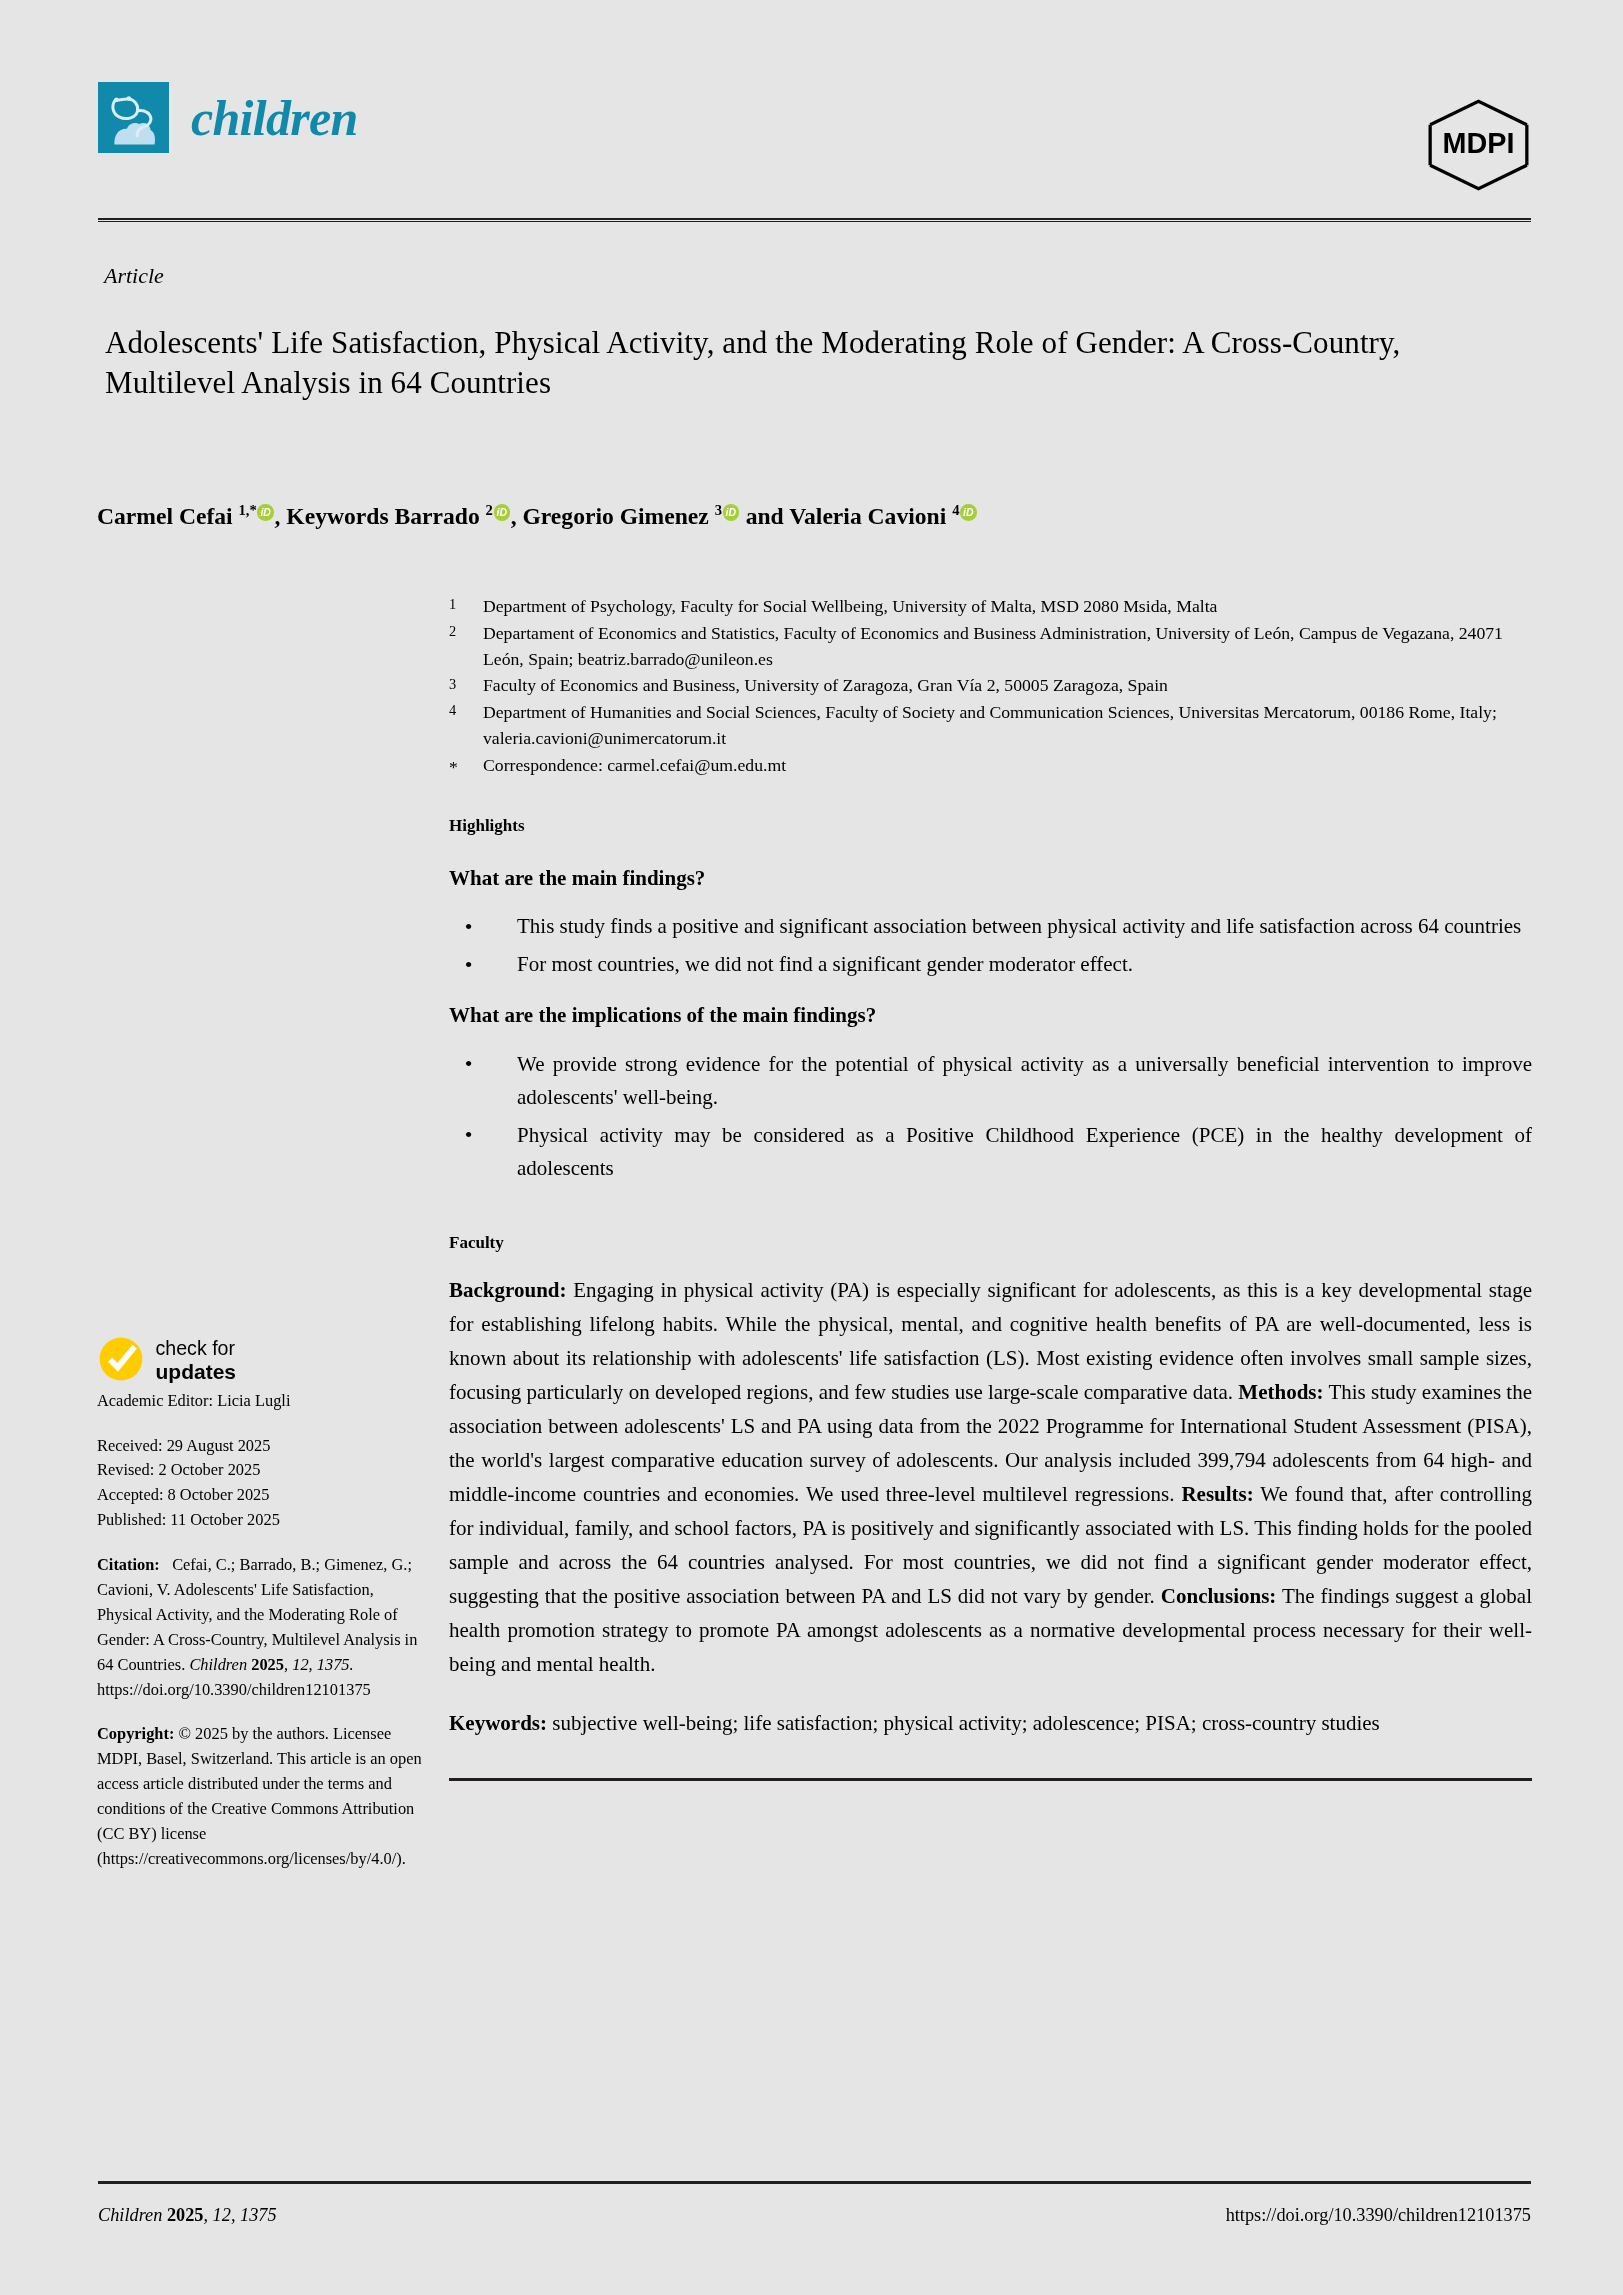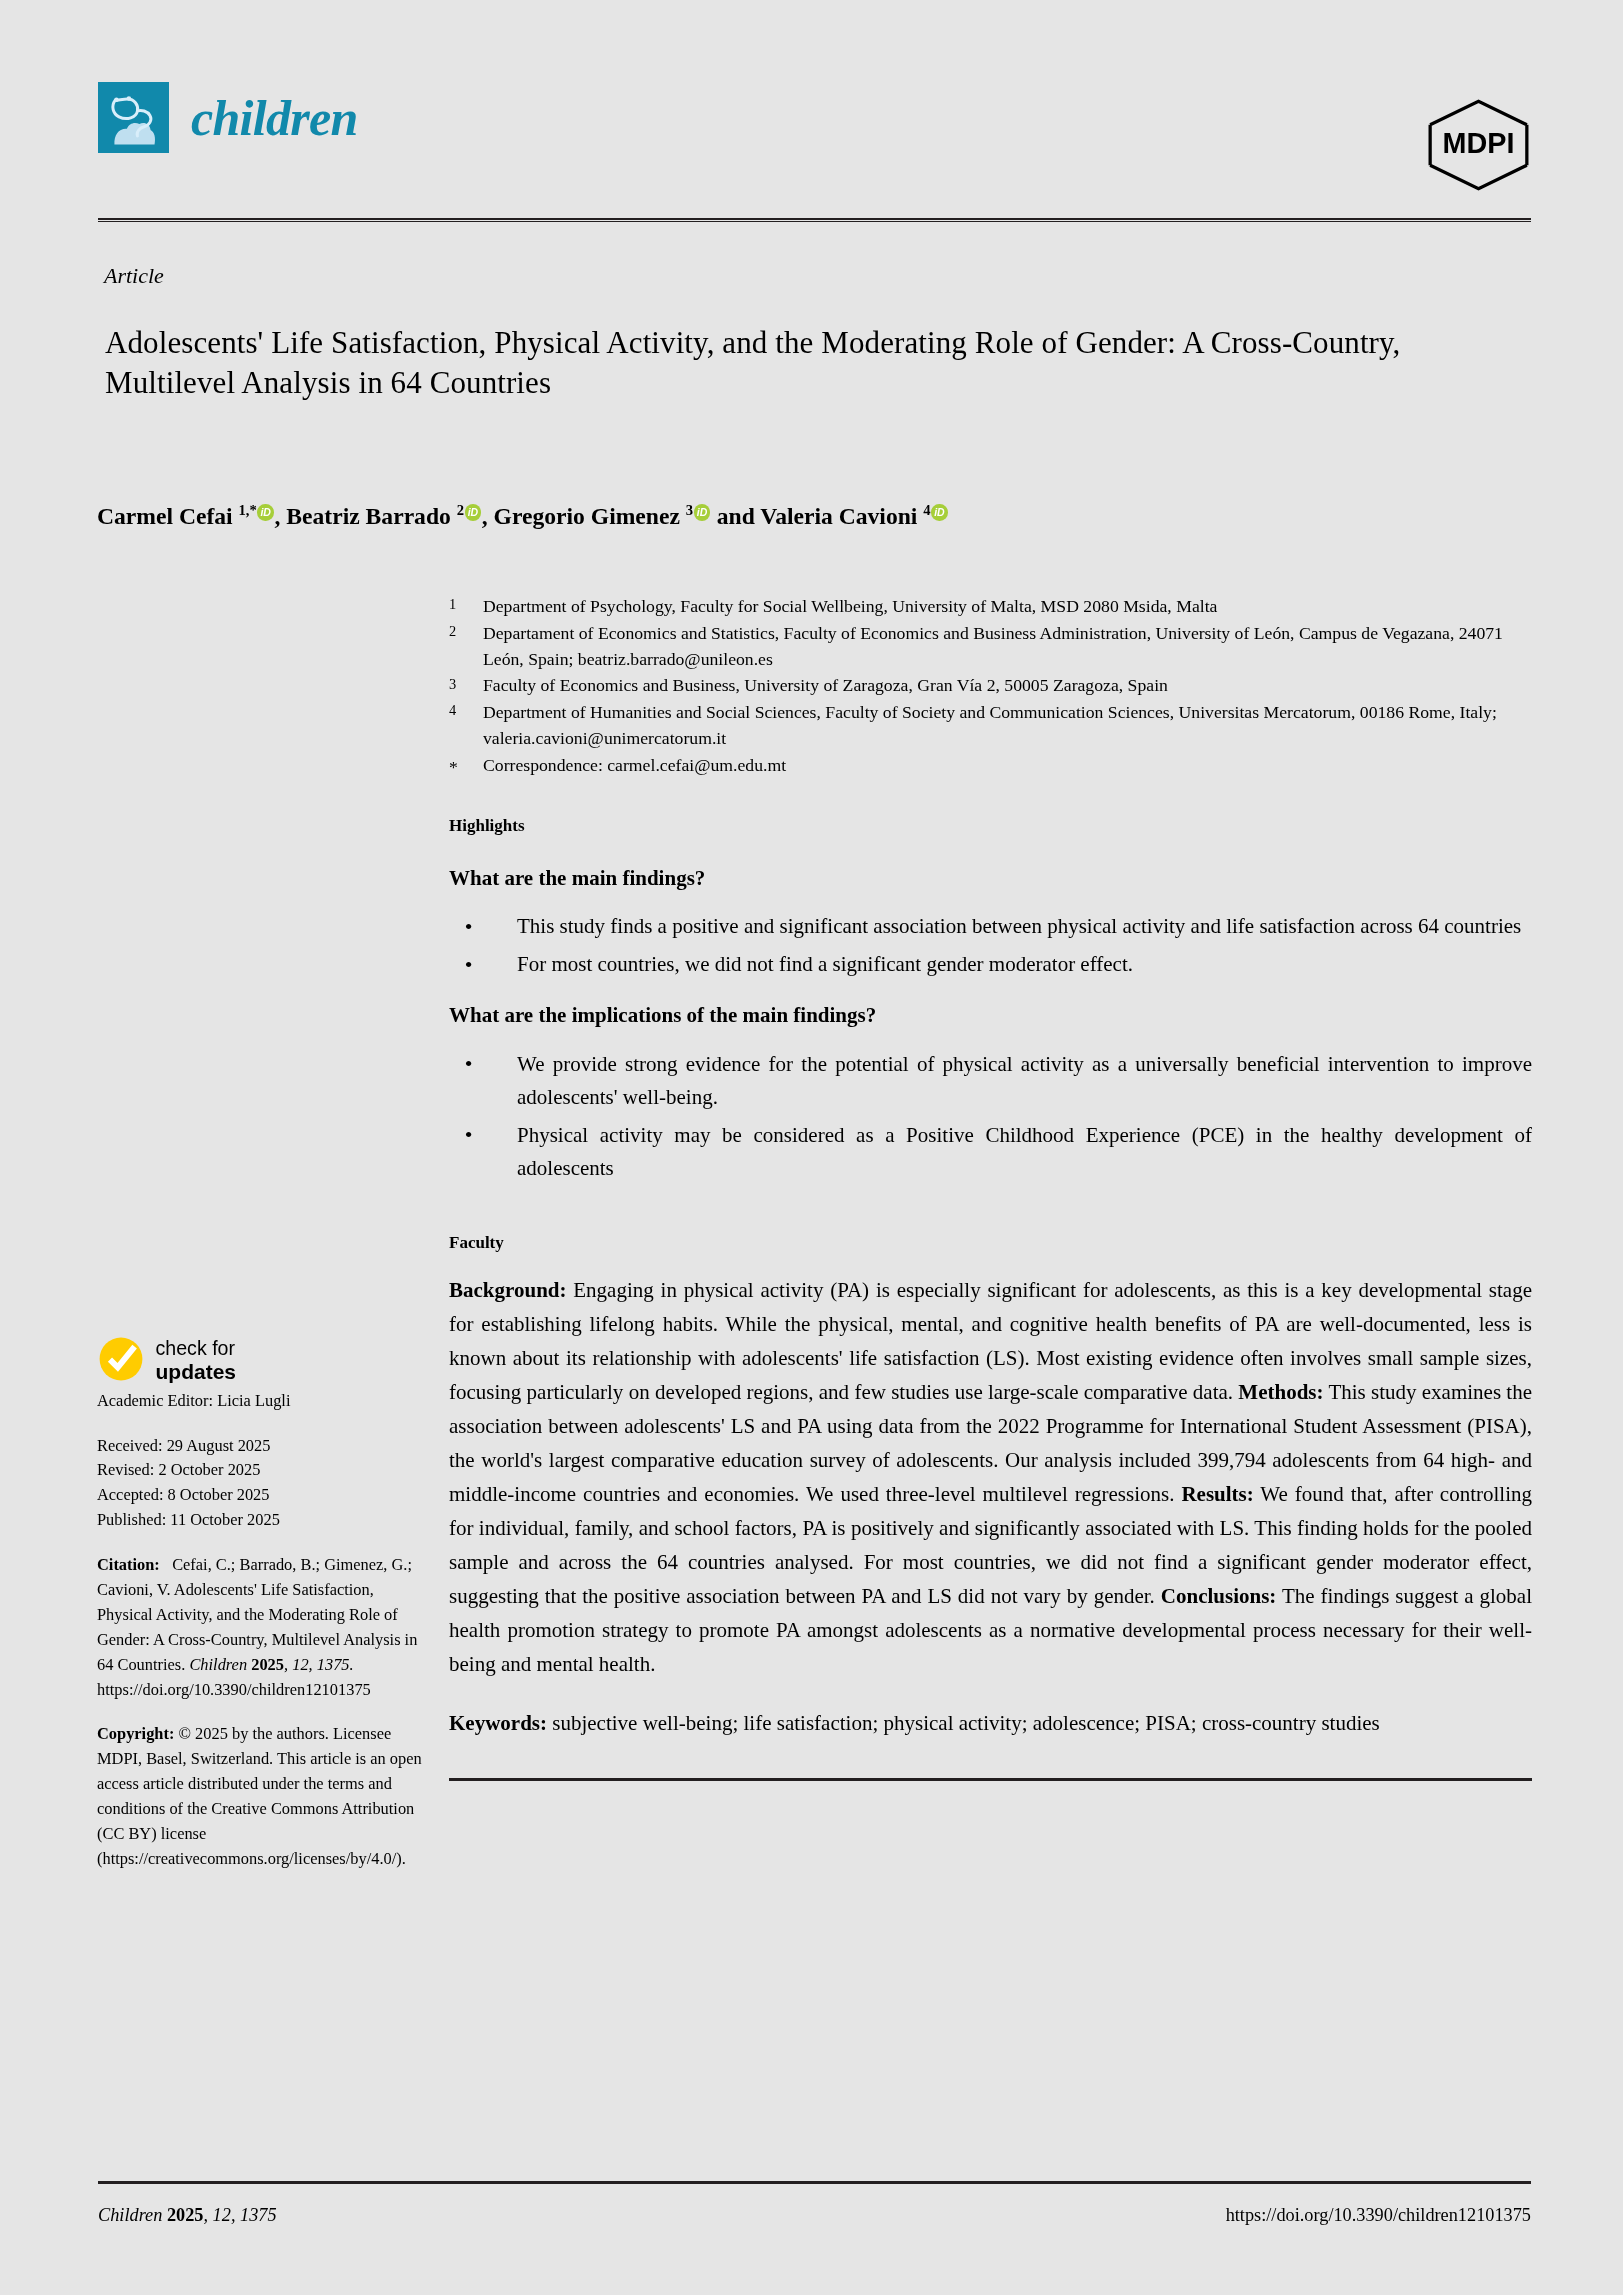--- a/index.html
+++ b/index.html
@@ -285,21 +285,21 @@
         <text x="80" y="88" font-family="Liberation Sans, sans-serif" font-size="44" font-weight="700" text-anchor="middle" fill="#000000">MDPI</text>
       </svg>
     </div>
   </div>
 
   <div class="rule-double-top"></div>
 
   <div class="article-type">Article</div>
   <h1 class="paper-title">Adolescents' Life Satisfaction, Physical Activity, and the Moderating Role of Gender: A Cross-Country, Multilevel Analysis in 64 Countries</h1>
 
-  <div class="authors"><span>Carmel Cefai </span><sup>1,*</sup><span class="orcid">iD</span><span>, </span><span>Beatriz Barrado </span><sup>2</sup><span class="orcid">iD</span><span>, </span><span>Gregorio Gimenez </span><sup>3</sup><span class="orcid">iD</span><span> and </span><span>Valeria Cavioni </span><sup>4</sup><span class="orcid">iD</span></div>
+  <div class="authors"><span>Carmel Cefai </span><sup>1,*</sup><span class="orcid">iD</span><span>, </span><span>Keywords Barrado </span><sup>2</sup><span class="orcid">iD</span><span>, </span><span>Gregorio Gimenez </span><sup>3</sup><span class="orcid">iD</span><span> and </span><span>Valeria Cavioni </span><sup>4</sup><span class="orcid">iD</span></div>
 
   <div class="sidebar">
 
     <div class="cfu">
       <div class="cfu-mark">
         <svg width="48" height="48" viewBox="0 0 74 74" aria-hidden="true">
           <circle cx="37" cy="37" r="33" fill="#ffcc00"></circle>
           <path d="M20 38 L32 50 L58 18" fill="none" stroke="#ffffff" stroke-width="9" stroke-linecap="butt" stroke-linejoin="miter"></path>
         </svg>
       </div>

